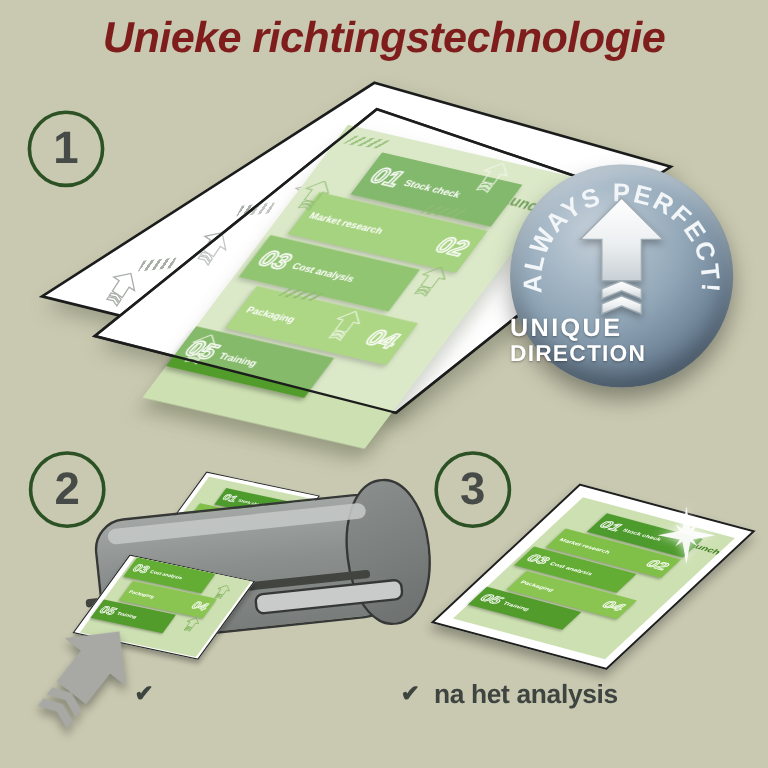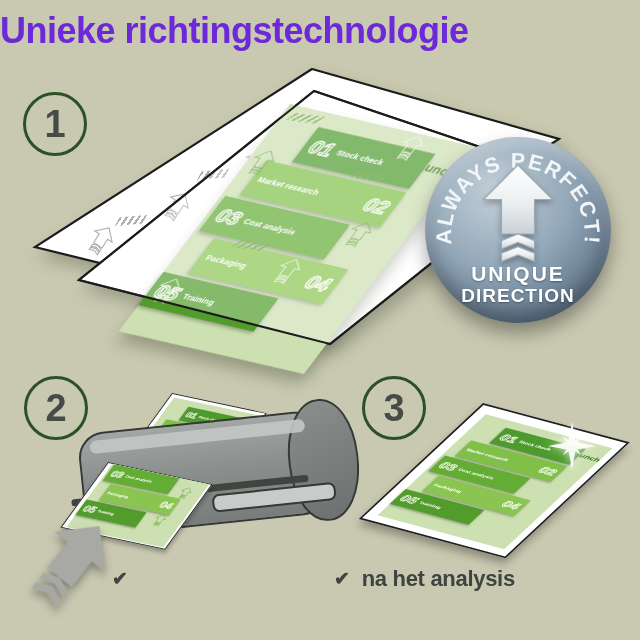--- a/index.html
+++ b/index.html
@@ -1,22 +1,22 @@
 <!DOCTYPE html>
 <html><head>
 <meta charset="utf-8">
 <style>
   html,body{margin:0;padding:0;}
   body{width:640px;height:640px;overflow:hidden;background:#c9c9b1;
        font-family:"Liberation Sans", sans-serif;position:relative;}
   #stage{position:absolute;inset:0;width:640px;height:640px;}
 
   
-  .title{position:absolute;top:10px;left:0;width:640px;
-         font-size:36px;font-weight:700;letter-spacing:-0.5px;color:#6d28d9;}
+  .title{position:absolute;top:10px;left:0;width:640px;text-align:center;
+         font-size:36px;font-weight:700;letter-spacing:-0.5px;color:#7f1d1d;font-style:italic;}
 
   
   .stepnum{position:absolute;width:58px;height:58px;border:3px solid #2b5124;
            border-radius:50%;display:flex;align-items:center;justify-content:center;
            font-size:38px;font-weight:700;color:#474b47;}
   .s1{left:23px;top:92px;}
   .s2{left:24px;top:376px;}
   .s3{left:362px;top:376px;}
 
   
@@ -58,21 +58,21 @@
          background:radial-gradient(circle at 38% 30%, #c4d0da 0%, #8fa5b6 45%, #64798d 74%, #47586a 100%);
          box-shadow:0 10px 18px rgba(0,0,0,.35), inset 0 -10px 18px rgba(0,0,0,.28),
                     inset 0 8px 12px rgba(255,255,255,.35);
          z-index:30;}
   .badge svg.arc{position:absolute;inset:0;width:100%;height:100%;overflow:visible;}
   .badge .arc text{font-family:"Liberation Sans",sans-serif;font-weight:700;font-size:23px;
          letter-spacing:2px;fill:#f3f6f8;}
   .badge svg.big-arrow{position:absolute;left:50%;top:28px;transform:translateX(-50%);
          width:84px;height:102px;overflow:visible;
          filter:drop-shadow(0 3px 3px rgba(0,0,0,.30));}
-  .badge-lines{position:absolute;left:0;right:0;top:126px;text-align:center;color:#fff;
+  .badge-lines{position:absolute;left:0;right:0;top:126px;color:#fff;
          text-shadow:0 1px 2px rgba(0,0,0,.35);font-weight:700;line-height:1.08;}
   .bl1{font-size:21px;letter-spacing:2px;}
   .bl2{font-size:19px;letter-spacing:1px;}
   .bl3{font-size:14.5px;letter-spacing:.5px;}
 
   
   .pouch{background:#fff;border:2px solid #232623;box-shadow:4px 7px 9px rgba(0,0,0,.30);}
   #doc2b{position:absolute;left:172px;top:393px;width:206px;height:112px;overflow:hidden;
          padding:8px 8px 0 8px;box-sizing:border-box;transform-origin:0 0;z-index:2;
          transform:matrix(0.978,0.208,-0.588,0.809,0,0) scale(0.47,0.42);}

